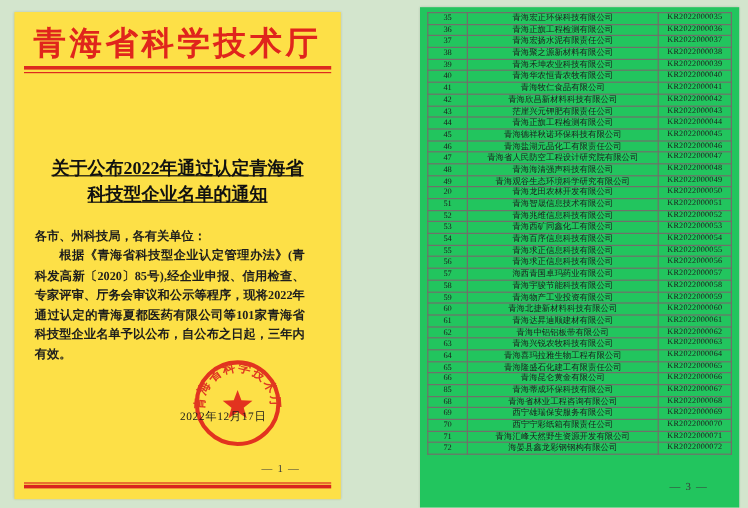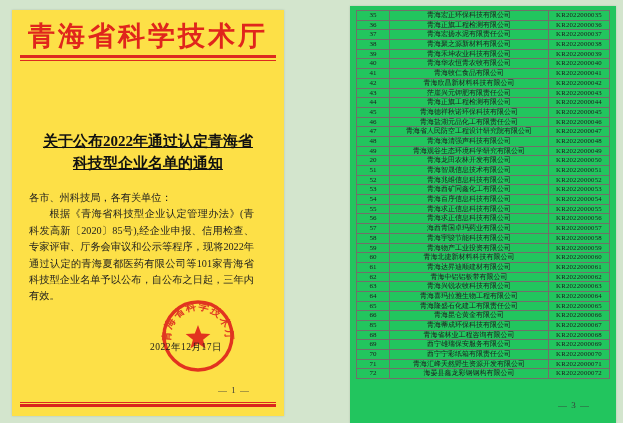--- a/index.html
+++ b/index.html
@@ -31,21 +31,21 @@
     font-size:9.5px; color:#222; letter-spacing:.5px;
   }
   .notice-title {
     position:absolute; top:120px; left:0; width:100%;
     text-align:center; font-size:15px; font-weight:bold; color:#111;
     line-height:22px;
     text-decoration:underline;
   }
   .body-text {
     position:absolute; top:180px; left:17px; right:30px;
-    font-size:10.2px; line-height:16.4px; color:#1d1d1d; text-align:justify;
+    font-size:10.2px; line-height:16.4px; color:#1d1d1d; text-align:justify;font-weight:bold;
   }
   .body-text .para { text-indent:2em; }
   .attachment-line {
     position:absolute; top:276px; left:17px; right:13px;
     font-size:10.2px; color:#1d1d1d; text-indent:2em; white-space:nowrap;
   }
   .seal-svg { position:absolute; left:148px; top:288px; width:76px; height:76px; opacity:.92; }
   .seal-date {
     position:absolute; top:331px; left:138px;
     font-size:9.5px; color:#1a1a1a; letter-spacing:.5px; white-space:nowrap;

